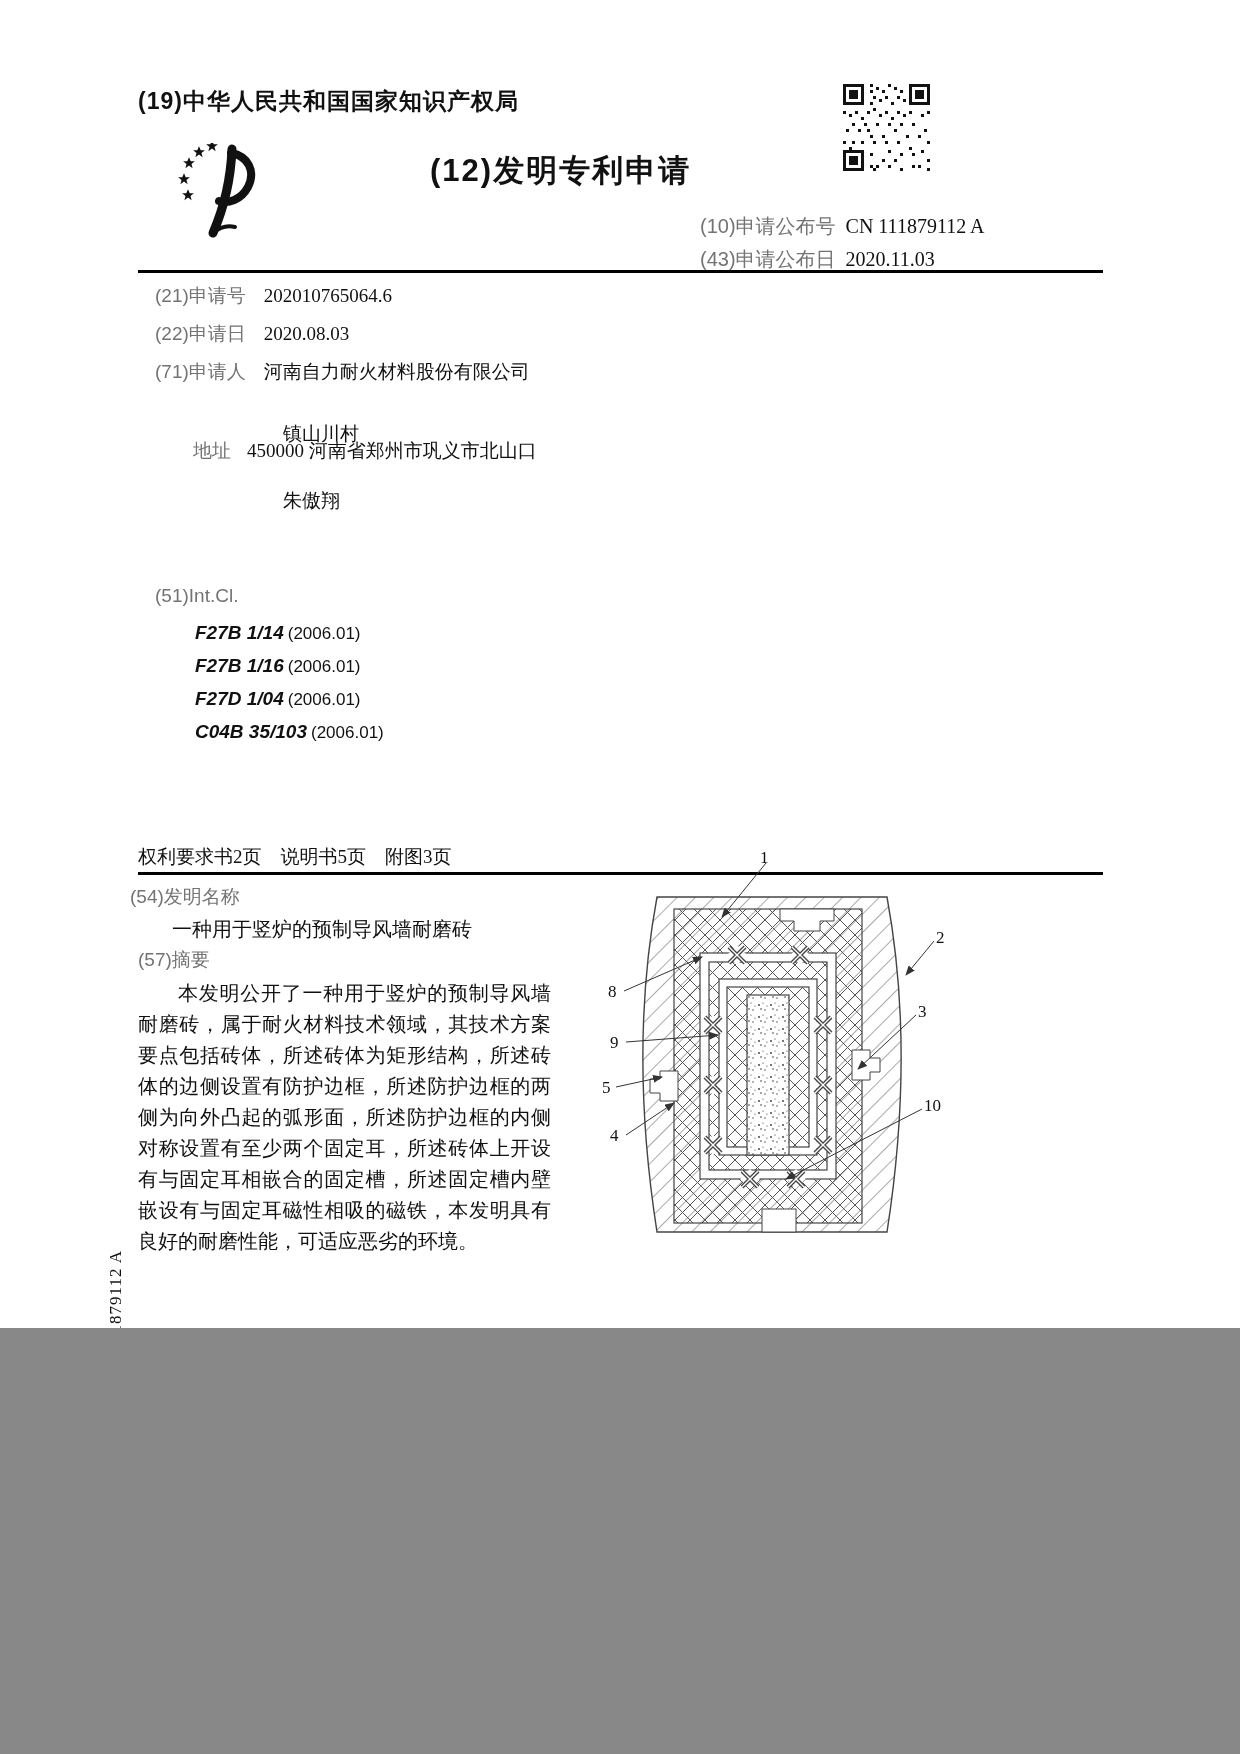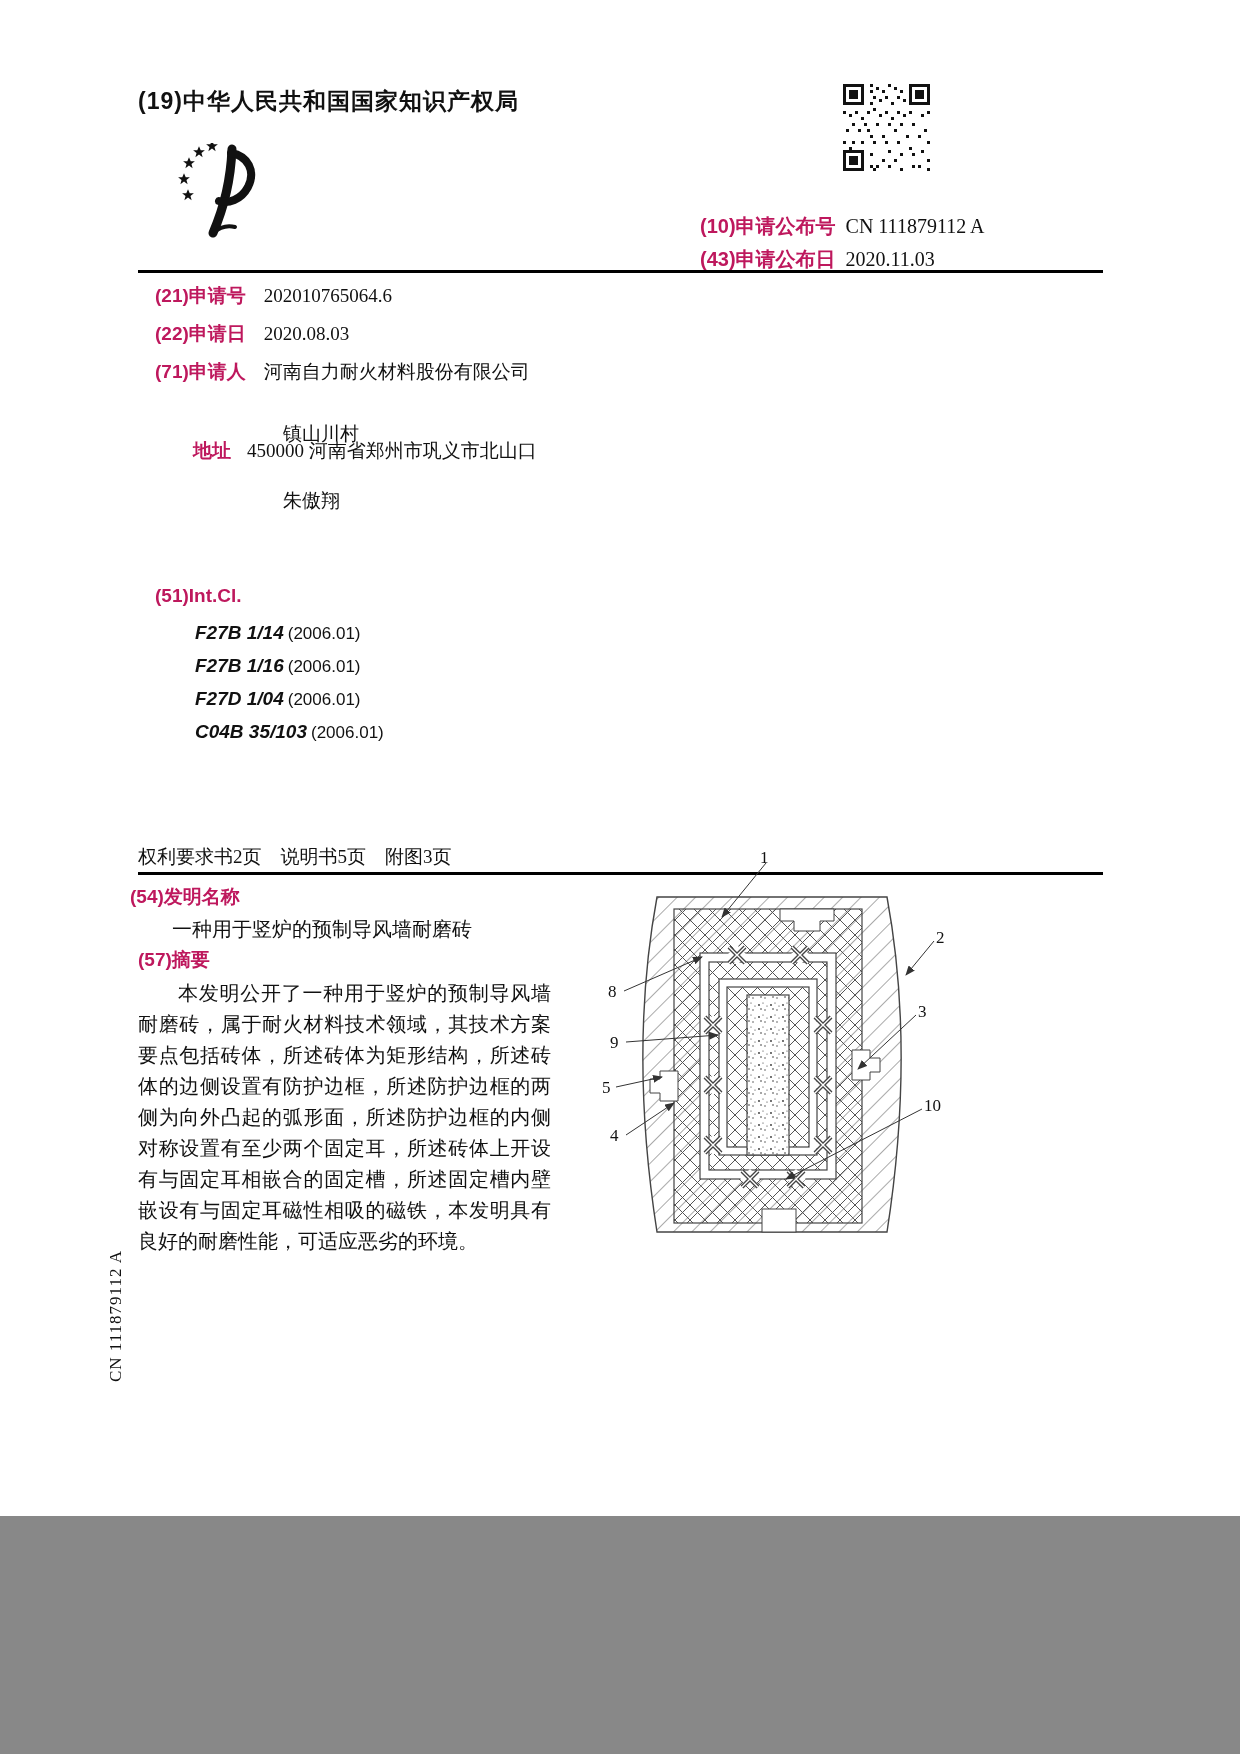--- a/index.html
+++ b/index.html
@@ -1,22 +1,22 @@
 <!DOCTYPE html>
 <html><head>
 <meta charset="utf-8">
 <style>
   html,body{margin:0;padding:0;background:#888;}
   .page{
-    position:relative;width:1240px;height:1516px;background:#ffffff;
+    position:relative;width:1240px;height:1328px;background:#ffffff;
     margin:0 auto;overflow:hidden;
     font-family:"Liberation Serif","DejaVu Serif",serif;color:#111;
   }
   .abs{position:absolute;}
-  .lbl{font-family:"Liberation Sans","DejaVu Sans",sans-serif;font-weight:bold;font-size:19px;color:#be185d;}
+  .lbl{font-family:"Liberation Sans","DejaVu Sans",sans-serif;font-weight:normal;font-size:19px;color:#737373;}
   .val{font-family:"Liberation Serif","DejaVu Serif",serif;font-size:19px;color:#111;}
   .office{font-family:"Liberation Sans","DejaVu Sans",sans-serif;font-weight:bold;font-size:23px;letter-spacing:1px;}
   .doctype{font-family:"Liberation Sans","DejaVu Sans",sans-serif;font-weight:bold;font-size:31px;letter-spacing:2px;}
   .publine .lbl{font-size:20px;}
   .publine .val{font-size:20px;}
   .rule{position:absolute;background:#000;height:3px;}
   .code{font-family:"Liberation Sans","DejaVu Sans",sans-serif;font-style:italic;font-weight:bold;font-size:19px;}
   .ver{font-family:Liberation Sans, sans-serif;font-size:17px;}
   .abstract{
     width:413px;font-size:20px;line-height:31px;text-align:justify;
@@ -46,20 +46,21 @@
       <use href="#st" transform="translate(6,36) scale(0.95)"></use>
       <use href="#st" transform="translate(11,20) scale(0.95)"></use>
       <use href="#st" transform="translate(21,9) scale(0.95)"></use>
       <use href="#st" transform="translate(34,3) scale(0.95)"></use>
       <path d="M54,6 C53,30 48,60 35,90" stroke="#111" stroke-width="9" fill="none" stroke-linecap="round"></path>
       <path d="M53,10 C70,13 78,28 70,44 C63,57 50,61 41,58" stroke="#111" stroke-width="8" fill="none" stroke-linecap="round"></path>
       <path d="M35,90 C42,84 50,82 57,84" stroke="#111" stroke-width="4" fill="none" stroke-linecap="round"></path>
     </svg>
   </div>
 
+  <div class="abs doctype" style="left:430px;top:150px;">(12)发明专利申请</div>
 
   <div class="abs" style="left:843px;top:84px;">
     <svg width="87" height="87" viewBox="0 0 87 87">
       <rect x="0" y="0" width="87" height="87" fill="#fff"></rect>
       <rect x="0" y="0" width="21" height="21" fill="#111"></rect>
         <rect x="3" y="3" width="15" height="15" fill="#fff"></rect>
         <rect x="6" y="6" width="9" height="9" fill="#111"></rect>
       <rect x="66" y="0" width="21" height="21" fill="#111"></rect>
         <rect x="69" y="3" width="15" height="15" fill="#fff"></rect>
         <rect x="72" y="6" width="9" height="9" fill="#111"></rect>

